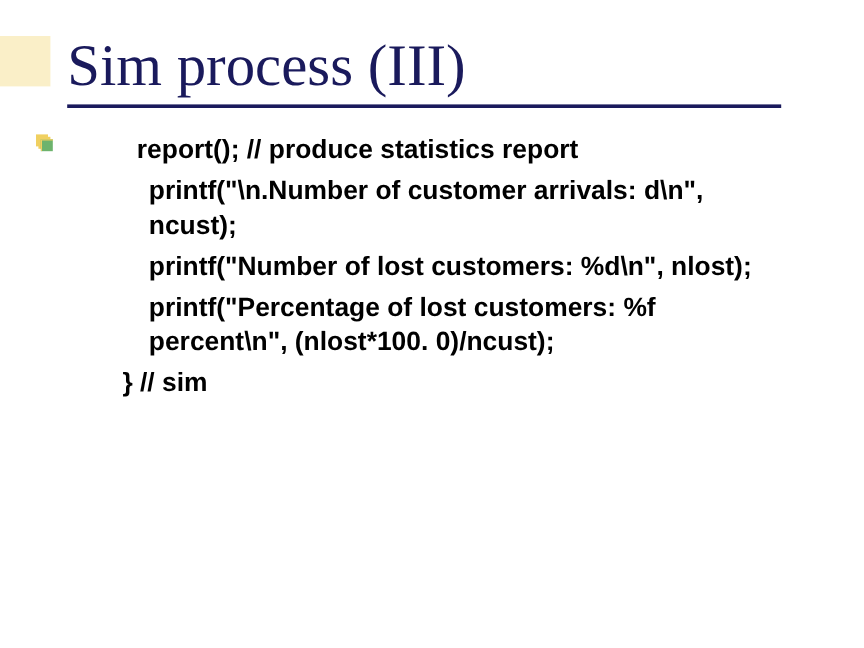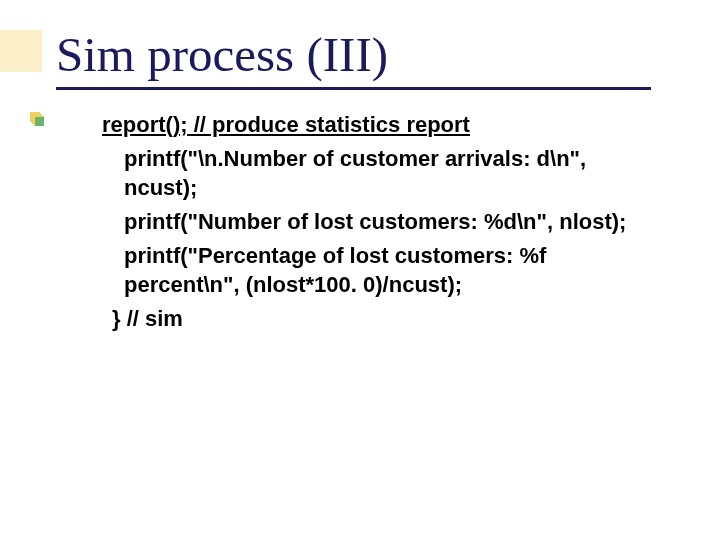--- a/index.html
+++ b/index.html
@@ -62,23 +62,23 @@
     top: 110px;
     width: 560px;
     font-weight: bold;
     font-size: 22px;
     line-height: 1.35;
     color: #000;
   }
   .code-line {
     margin-bottom: 4px;
   }
-  .indent1 { margin-left: 6px; text-decoration: underline; }
+  .indent1 { margin-left: 18px; }
   .indent2 { margin-left: 28px; }
-  .closebrace { margin-left: 16px; }
+  .closebrace { margin-left: 6px; }
 </style>
 </head>
 <body>
 
 <div class="accent-box"></div>
 
 <div class="title-wrap">
   <h1 class="title">Sim process (III)</h1>
   <div class="title-underline"></div>
 </div>

